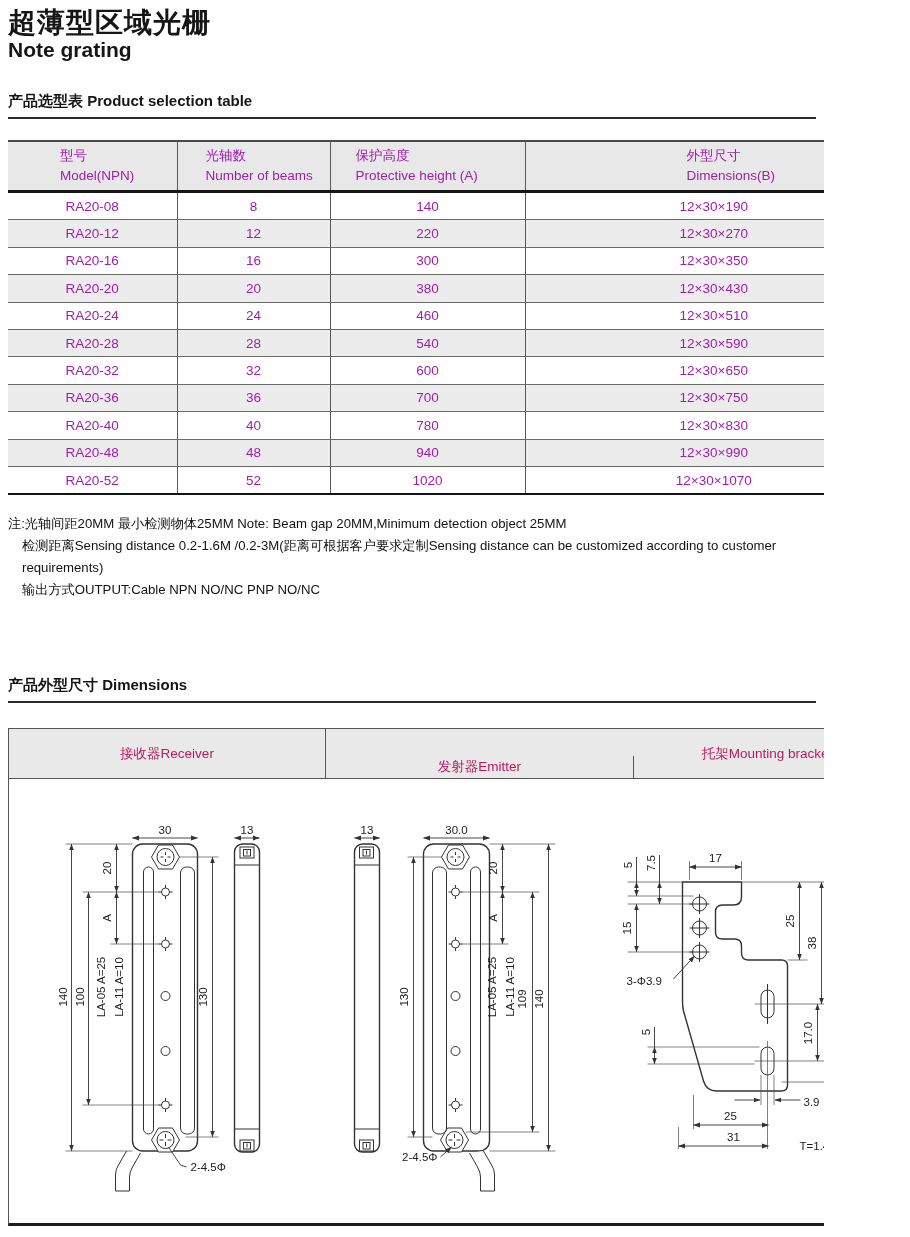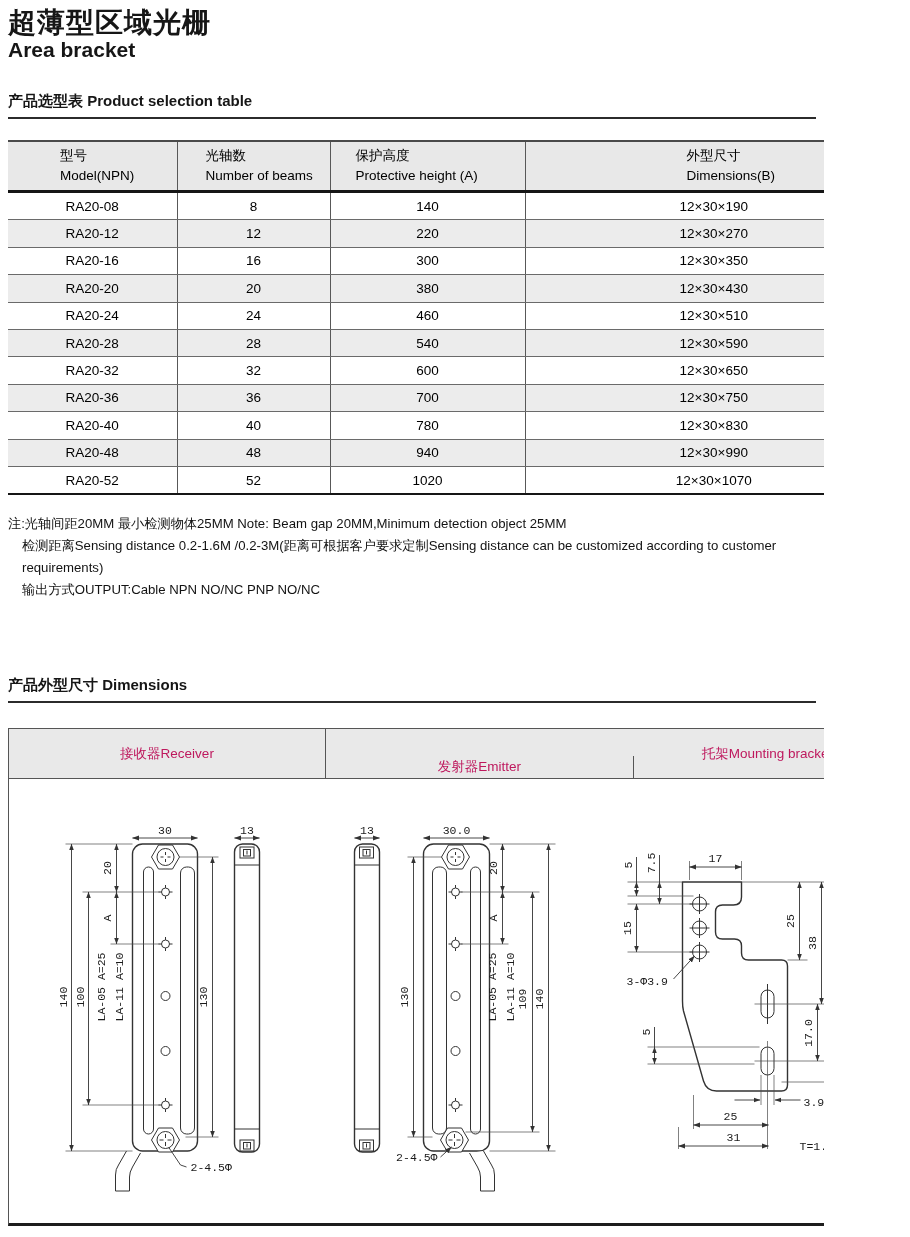--- a/index.html
+++ b/index.html
@@ -9,58 +9,58 @@
   .t-en{position:absolute;left:8px;top:38px;font-size:21px;font-weight:bold;}
   .sec{position:absolute;left:8px;font-size:15px;font-weight:bold;}
   .sec1{top:92px;}
   .sec2{top:676px;}
   .rule{position:absolute;left:8px;right:8px;height:2px;background:#2b2b2b;}
   .rule1{top:117px;}
   .rule2{top:701px;}
 
   
   table.sel{position:absolute;left:8px;top:140px;width:894px;border-collapse:collapse;
-            table-layout:fixed;font-size:13.5px;color:#000000;}
+            table-layout:fixed;font-size:13.5px;color:#a21caf;}
   table.sel th{background:#e8e8e8;border-top:2px solid #4a4a4a;border-bottom:3px solid #151515;
                font-weight:normal;text-align:left;height:48px;line-height:1.45;padding:0;vertical-align:middle;}
   table.sel th .pad{display:block;}
   .p1{padding-left:52px;} .p2{padding-left:28px;} .p3{padding-left:25px;} .p4{padding-left:161px;}
   table.sel td{height:26.4px;text-align:center;border-bottom:1.2px solid #6a6a6a;padding:0;margin-top:36px;}
   table.sel th:not(:last-child),table.sel td:not(:last-child){border-right:1.2px solid #585858;}
   table.sel tbody tr:nth-child(even) td{background:#ececec;}
   table.sel tbody tr:last-child td{border-bottom:2.6px solid #151515;}
 
   .notes{position:absolute;left:8px;top:513px;font-size:13.2px;line-height:22px;color:#131313;}
   .notes .ind{padding-left:14px;}
 
   
   .panel-box{position:absolute;left:8px;top:728px;width:891px;height:494px;
              border:1.5px solid #555;border-bottom:3px solid #1d1d1d;}
   .panel-header{display:flex;height:49px;background:#e9e9e9;border-bottom:1.5px solid #555;}
   .panel-cell{display:flex;align-items:center;justify-content:center;font-size:13.5px;color:#be185d;}
   .pc1{width:316px;border-right:1.5px solid #555;}
   .pc2{width:307px;border-right:1.5px solid #555;margin-top:27px;}
   .pc3{flex:1;}
-  .drawing-area{position:relative;width:100%;height:443px;font-family:Liberation Mono, monospace;}
+  .drawing-area{position:relative;width:100%;height:443px;}
   .drawing-area svg{position:absolute;left:0;top:0;}
 
   .body{fill:#fff;stroke:#333;stroke-width:1.4;stroke-linejoin:round;}
   .thin{fill:none;stroke:#333;stroke-width:1;}
   .thinw{fill:#fff;stroke:#333;stroke-width:1;}
   .dim{stroke:#333;stroke-width:.9;fill:none;}
   .ext{stroke:#4a4a4a;stroke-width:.7;fill:none;}
   .dtxt{font-size:11.5px;fill:#1b1b1b;}
 </style>
 </head>
 <body>
 
 <div class="page">
 
   <div class="t-zh">超薄型区域光栅</div>
-  <div class="t-en">Area bracket</div>
+  <div class="t-en">Note grating</div>
 
   <div class="sec sec1">产品选型表 Product selection table</div>
   <div class="rule rule1"></div>
 
   <table class="sel">
     <colgroup>
         <col style="width:169px">
         <col style="width:153px">
         <col style="width:195px">
         <col style="width:377px">

